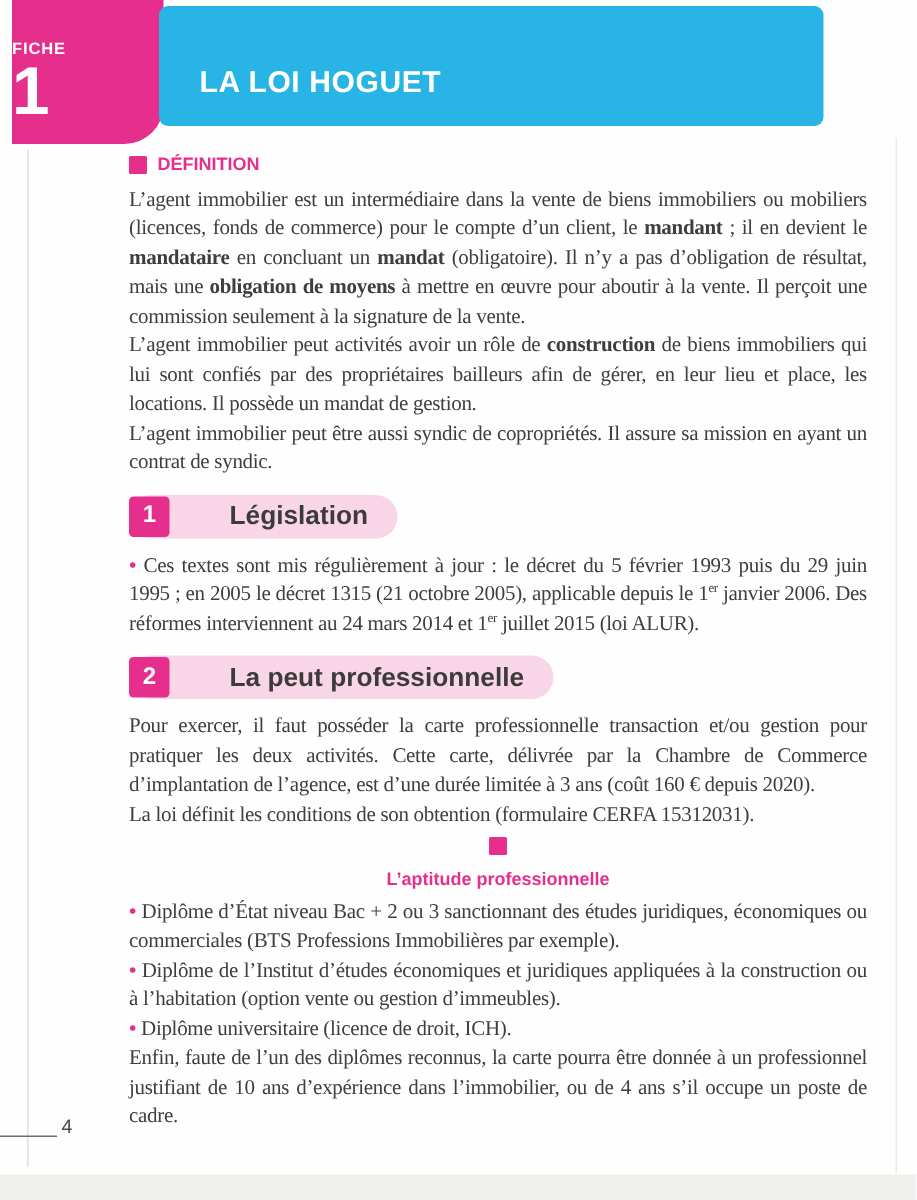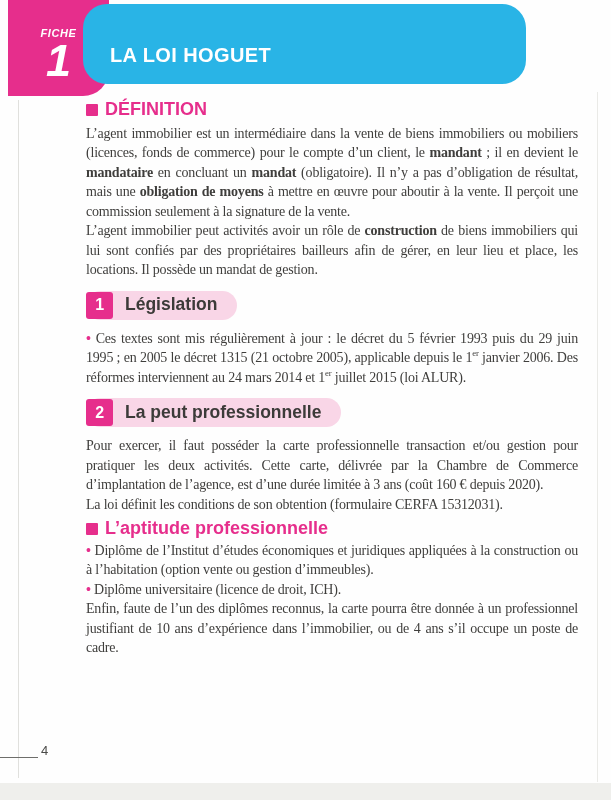--- a/index.html
+++ b/index.html
@@ -10,29 +10,29 @@
   }
   
   .scan-left-line  { position:absolute; left:18px;  top:100px; width:1px;  height:678px; background:#e0e0dd; }
   .scan-right-line { position:absolute; left:597px; top:92px;  width:1px;  height:690px; background:#eaeae7; }
   .scan-bottom-strip { position:absolute; left:0; top:783px; width:611px; height:17px; background:#efefec; }
 
   
   .fiche-badge {
     position:absolute; left:8px; top:0; width:101px; height:96px;
     background:var(--magenta, #e62e8c); color:#fff;
-    border-radius:0 0 26px 0; text-align:center;font-style:italic;
+    border-radius:0 0 26px 0; 
   }
   .fiche-label { display:block; margin-top:27px; font-size:11px; font-weight:bold; letter-spacing:.6px; }
   .fiche-num   { display:block; margin-top:1px; font-size:45px; font-weight:bold; line-height:42px; }
 
   
   .title-bar {
-    position:absolute; left:83px; top:4px; width:443px; height:80px;
-    background:var(--cyan, #29b4e6); border-radius:24px;
+    position:absolute; left:106px; top:4px; width:443px; height:80px;
+    background:var(--cyan, #29b4e6); border-radius:6px;
   }
   .page-title {
     position:absolute; left:27px; top:40px; margin:0;
     color:#ffffff; font-size:20px; font-weight:bold; letter-spacing:.4px;
   }
 
   
   .content {
     position:absolute; left:86px; top:100px; width:492px;
     color:var(--ink, #3f3e3c);
@@ -40,39 +40,39 @@
     letter-spacing:-0.2px;
   }
   .para { margin:0;font-family:Liberation Serif, serif; }
   .b  { font-weight:bold; }
   .pk { color:var(--magenta, #e62e8c); font-weight:bold; }
   sup { font-size:.62em; line-height:0; vertical-align:super; }
 
   
   .mini-heading {
     display:flex; align-items:center; gap:7px;
-    color:var(--magenta, #e62e8c); font-size:18px; font-weight:bold;
+    color:var(--magenta, #e62e8c); font-size:12px; font-weight:bold;
     margin:0 0 4px 0; text-align:left; letter-spacing:0;
   }
-  .mini-heading.apt { margin-top:5px; margin-bottom:2px; }
+  .mini-heading.apt { margin-top:5px; margin-bottom:2px;flex-direction:column; }
   .sq { width:12px; height:12px; background:var(--magenta, #e62e8c); border-radius:1px; flex:0 0 auto; }
 
   
   .section-header {
     display:flex; align-items:center; width:fit-content;
     background:var(--pill_pink, #f9d6e7); border-radius:16px;
     height:29px; padding:0 20px 0 0; margin:11px 0 9px 0; text-align:left;
   }
   .num-badge {
     width:27px; height:27px; margin:1px 12px 1px 0; flex:0 0 auto;
     background:var(--magenta, #e62e8c); color:#fff;
     border-radius:3px; display:flex; align-items:center; justify-content:center;
     font-size:16px; font-weight:bold;
   }
-  .section-title { font-size:17.5px; font-weight:bold; color:#3c3b39; letter-spacing:0; }
+  .section-title { font-size:17.5px; font-weight:bold; color:#3c3b39; letter-spacing:0;margin-left:28px; }
 
   
   .footer-rule { position:absolute; left:0; top:757px; width:38px; height:1px; background:#6e6e6b; }
   .pagenum { position:absolute; left:41px; top:743px; font-size:13px; color:#4a4a48; }
 </style>
 </head>
 <body>
 
 <div class="page">
 
@@ -90,38 +90,40 @@
   </div>
 
   <div class="content">
 
     <div class="mini-heading">
       <span class="sq"></span>
       <span>DÉFINITION</span>
     </div>
     <p class="para"><span>L’agent immobilier est un intermédiaire dans la vente de biens immobiliers ou mobiliers (licences, fonds de commerce) pour le compte d’un client, le </span><span class="b">mandant</span><span> ; il en devient le </span><span class="b">mandataire</span><span> en concluant un </span><span class="b">mandat</span><span> (obligatoire). Il n’y a pas d’obligation de résultat, mais une </span><span class="b">obligation de moyens</span><span> à mettre en œuvre pour aboutir à la vente. Il perçoit une commission seulement à la signature de la vente.</span></p>
     <p class="para"><span>L’agent immobilier peut activités avoir un rôle de </span><span class="b">construction</span><span> de biens immobiliers qui lui sont confiés par des propriétaires bailleurs afin de gérer, en leur lieu et place, les locations. Il possède un mandat de gestion.</span></p>
+    <p class="para"><span>L’agent immobilier peut être aussi syndic de copropriétés. Il assure sa mission en ayant un contrat de syndic.</span></p>
 
     <div class="section-header">
       <span class="num-badge">1</span>
       <span class="section-title">Législation</span>
     </div>
     <p class="para"><span class="pk">• </span><span>Ces textes sont mis régulièrement à jour : le décret du 5 février 1993 puis du 29 juin 1995 ; en 2005 le décret 1315 (21 octobre 2005), applicable depuis le 1</span><sup>er</sup><span> janvier 2006. Des réformes interviennent au 24 mars 2014 et 1</span><sup>er</sup><span> juillet 2015 (loi ALUR).</span></p>
 
     <div class="section-header">
       <span class="num-badge">2</span>
       <span class="section-title">La peut professionnelle</span>
     </div>
     <p class="para"><span>Pour exercer, il faut posséder la carte professionnelle transaction et/ou gestion pour pratiquer les deux activités. Cette carte, délivrée par la Chambre de Commerce d’implantation de l’agence, est d’une durée limitée à 3 ans (coût 160 € depuis 2020).</span></p>
     <p class="para"><span>La loi définit les conditions de son obtention (formulaire CERFA 15312031).</span></p>
 
     <div class="mini-heading apt">
       <span class="sq"></span>
       <span>L’aptitude professionnelle</span>
     </div>
+    <p class="para"><span class="pk">• </span><span>Diplôme d’État niveau Bac + 2 ou 3 sanctionnant des études juridiques, économiques ou commerciales (BTS Professions Immobilières par exemple).</span></p>
     <p class="para"><span class="pk">• </span><span>Diplôme de l’Institut d’études économiques et juridiques appliquées à la construction ou à l’habitation (option vente ou gestion d’immeubles).</span></p>
     <p class="para"><span class="pk">• </span><span>Diplôme universitaire (licence de droit, ICH).</span></p>
     <p class="para"><span>Enfin, faute de l’un des diplômes reconnus, la carte pourra être donnée à un professionnel justifiant de 10 ans d’expérience dans l’immobilier, ou de 4 ans s’il occupe un poste de cadre.</span></p>
 
   </div>
 
   <div class="footer-rule"></div>
   <div class="pagenum">4</div>
 
 </div>

